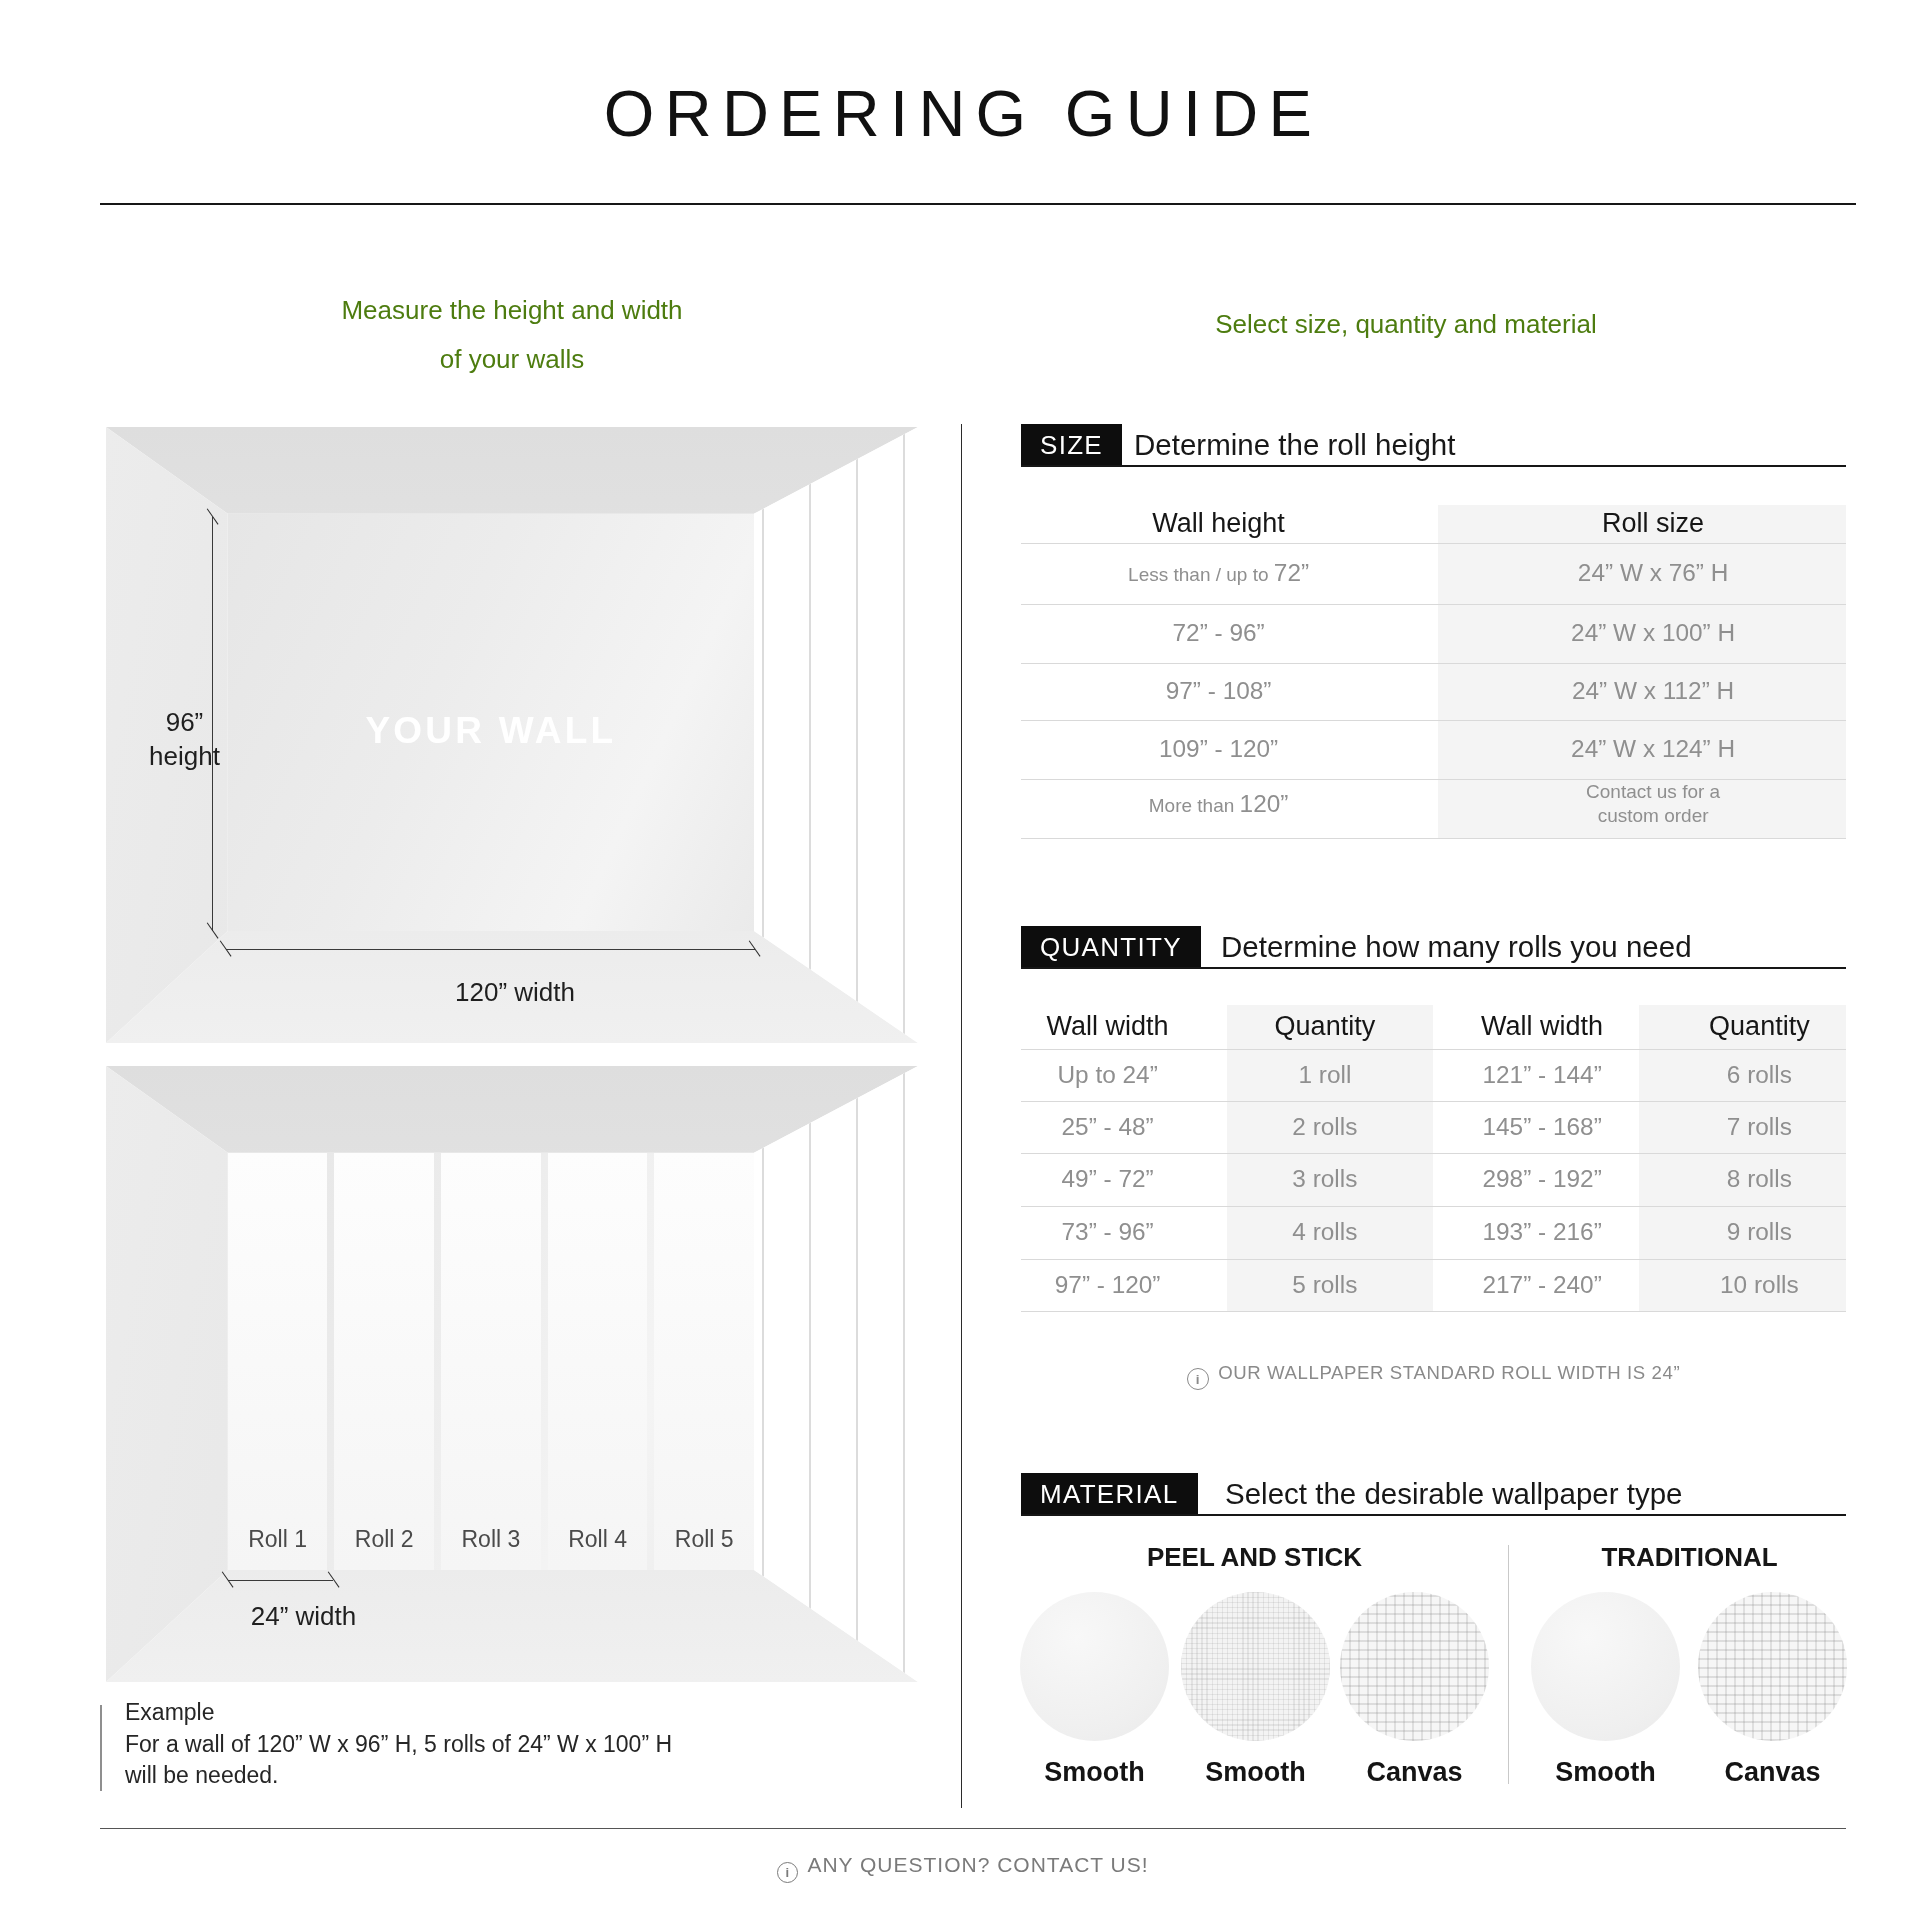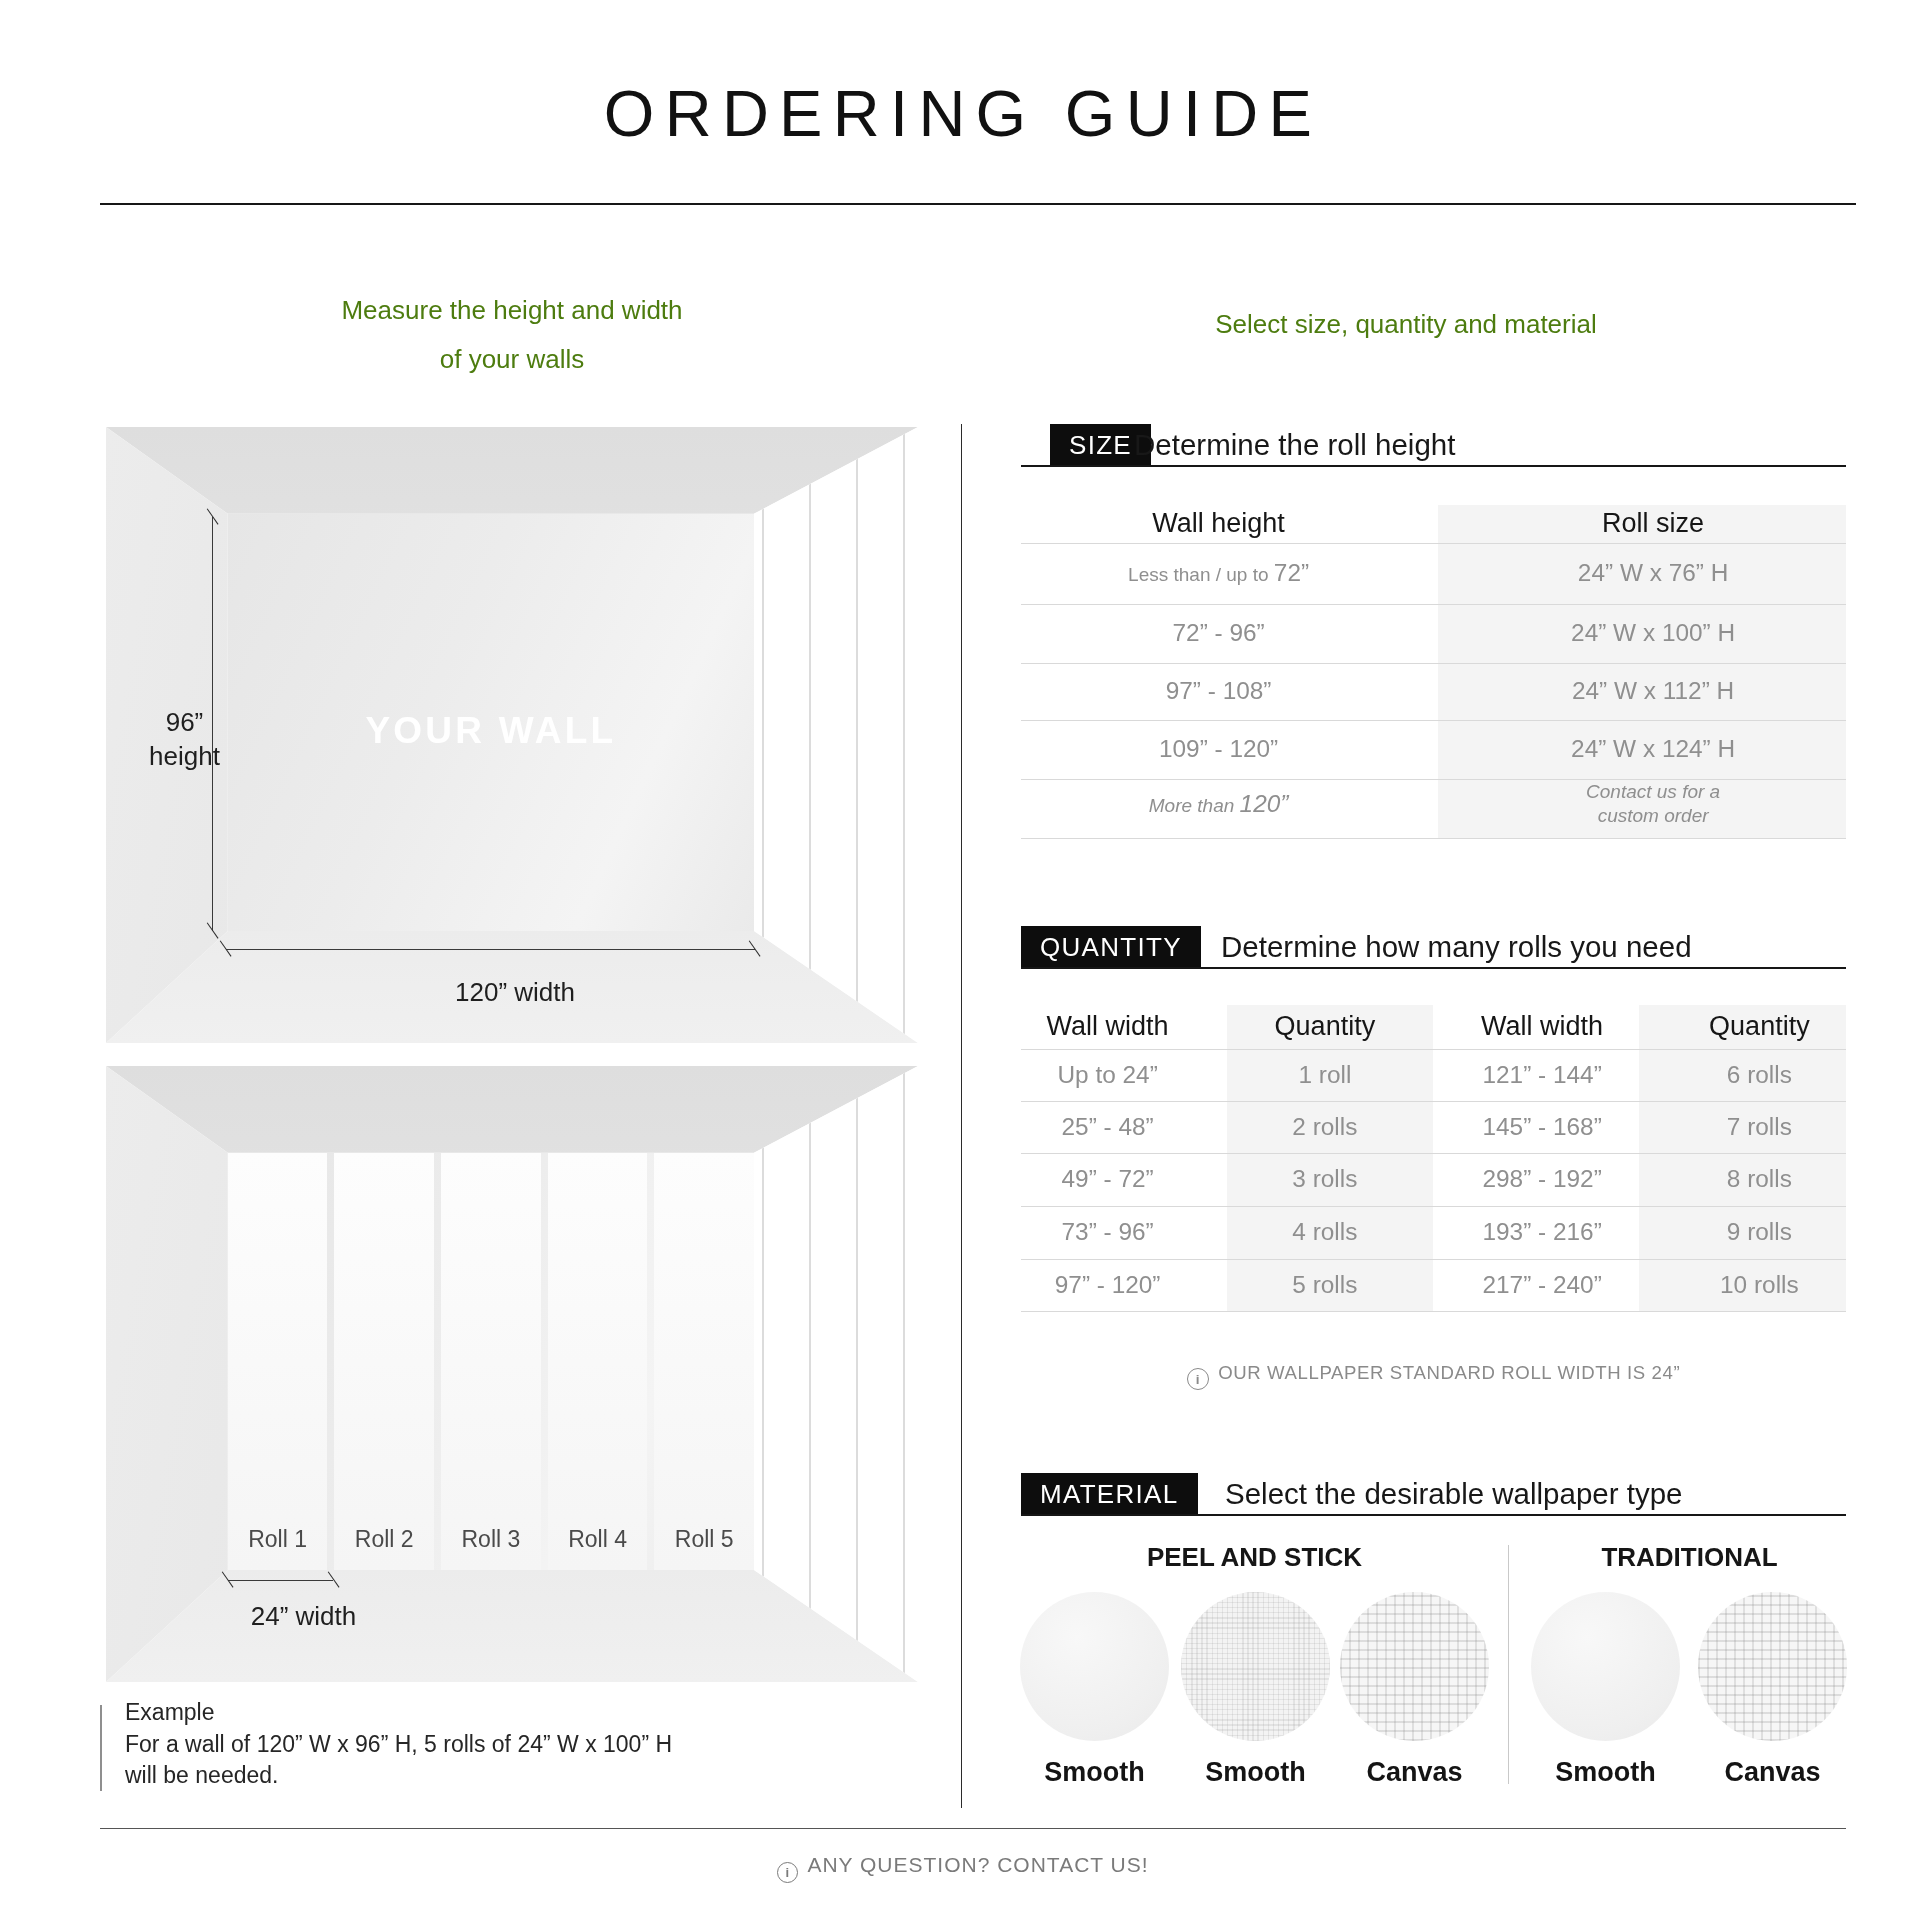--- a/index.html
+++ b/index.html
@@ -140,21 +140,21 @@
     <div class="tick" style="left:112px;top:513px;"></div>
     <div class="tick" style="left:218px;top:513px;"></div>
     <div class="dim-label" style="left:77px;top:534px;width:193px;">24” width</div>
   </div>
 
   <div class="abs example-bar" style="left:100px;top:1705px;height:86px;"></div>
   <div class="abs example-text" style="left:125px;top:1701px;">Example</div>
   <div class="abs example-text" style="left:125px;top:1733px;">For a wall of 120” W x 96” H, 5 rolls of 24” W x 100” H</div>
   <div class="abs example-text" style="left:125px;top:1764px;">will be needed.</div>
 
-  <div class="abs badge" style="left:1021px;top:424px;margin-left:29px;">SIZE</div>
+  <div class="abs badge" style="left:1021px;top:424px;">SIZE</div>
   <div class="sec-heading" style="left:1134px;top:424px;">Determine the roll height</div>
   <div class="abs rule" style="left:1021px;top:465px;width:825px;"></div>
 
   <div class="tbl" style="left:1021px;top:505px;width:825px;height:334px;">
     <div class="colbg" style="left:417px;width:408px;"></div>
     <div class="trow hdr" style="top:0;height:38px;">
       <div class="cell s-l">Wall height</div>
       <div class="cell s-r">Roll size</div>
     </div>
     <div class="sep" style="top:38px;"></div>
@@ -171,21 +171,21 @@
     <div class="trow" style="top:158px;height:57px;">
       <div class="cell s-l"><span class="pre"></span><span>97” - 108”</span></div>
       <div class="cell s-r">24” W x 112” H</div>
     </div>
     <div class="sep" style="top:215px;"></div>
     <div class="trow" style="top:215px;height:59px;">
       <div class="cell s-l"><span class="pre"></span><span>109” - 120”</span></div>
       <div class="cell s-r">24” W x 124” H</div>
     </div>
     <div class="sep" style="top:274px;"></div>
-    <div class="trow" style="top:274px;height:50px;font-style:italic;">
+    <div class="trow" style="top:274px;height:50px;">
       <div class="cell s-l"><span class="pre">More than </span><span>120”</span></div>
       <div class="cell s-r small2" style="font-size:19px;">Contact us for a
 custom order</div>
     </div>
     <div class="sep" style="top:333px;"></div>
   </div>
 
   <div class="abs badge" style="left:1021px;top:926px;">QUANTITY</div>
   <div class="sec-heading" style="left:1221px;top:926px;">Determine how many rolls you need</div>
   <div class="abs rule" style="left:1021px;top:967px;width:825px;"></div>

